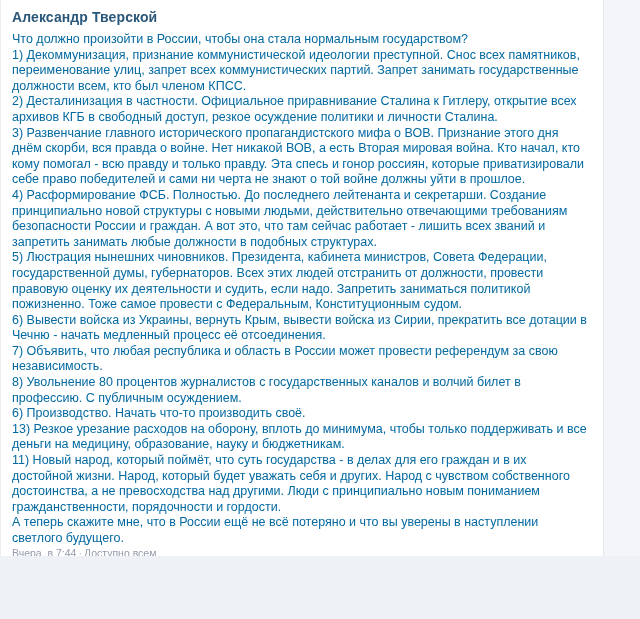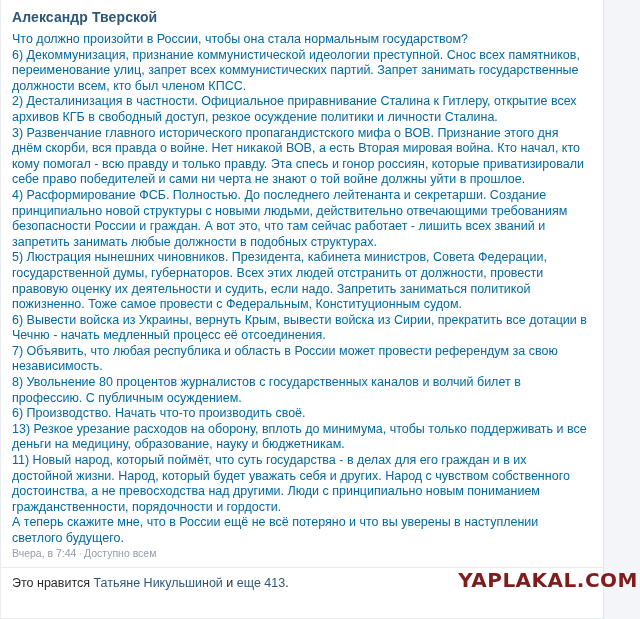--- a/index.html
+++ b/index.html
@@ -9,21 +9,21 @@
     background: #eef1f5;
   }
   body {
     font-family: "Liberation Sans", "DejaVu Sans", sans-serif;
     -webkit-font-smoothing: antialiased;
   }
 
   .screen {
     position: relative;
     width: 640px;
-    height: 619px;
+    height: 556px;
     overflow: hidden;
     background: #f2f4f7;
   }
 
   
   .page-bg {
     position: absolute;
     inset: 0;
     background: #f3f5f8;
   }
@@ -158,21 +158,21 @@
 
   <div class="post-card">
     <div class="card-left-edge"></div>
 
     <div class="post-inner">
 
       <a class="author-name">Александр Тверской</a>
 
       <div class="post-text">
         <p>Что должно произойти в России, чтобы она стала нормальным государством?</p>
-        <p>6) Декоммунизация, признание коммунистической идеологии преступной. Снос всех памятников, переименование улиц, запрет всех коммунистических партий. Запрет занимать государственные должности всем, кто был членом КПСС.</p>
+        <p>1) Декоммунизация, признание коммунистической идеологии преступной. Снос всех памятников, переименование улиц, запрет всех коммунистических партий. Запрет занимать государственные должности всем, кто был членом КПСС.</p>
         <p>2) Десталинизация в частности. Официальное приравнивание Сталина к Гитлеру, открытие всех архивов КГБ в свободный доступ, резкое осуждение политики и личности Сталина.</p>
         <p>3) Развенчание главного исторического пропагандистского мифа о ВОВ. Признание этого дня днём скорби, вся правда о войне. Нет никакой ВОВ, а есть Вторая мировая война. Кто начал, кто кому помогал - всю правду и только правду. Эта спесь и гонор россиян, которые приватизировали себе право победителей и сами ни черта не знают о той войне должны уйти в прошлое.</p>
         <p>4) Расформирование ФСБ. Полностью. До последнего лейтенанта и секретарши. Создание принципиально новой структуры с новыми людьми, действительно отвечающими требованиям безопасности России и граждан. А вот это, что там сейчас работает - лишить всех званий и запретить занимать любые должности в подобных структурах.</p>
         <p>5) Люстрация нынешних чиновников. Президента, кабинета министров, Совета Федерации, государственной думы, губернаторов. Всех этих людей отстранить от должности, провести правовую оценку их деятельности и судить, если надо. Запретить заниматься политикой пожизненно. Тоже самое провести с Федеральным, Конституционным судом.</p>
         <p>6) Вывести войска из Украины, вернуть Крым, вывести войска из Сирии, прекратить все дотации в Чечню - начать медленный процесс её отсоединения.</p>
         <p>7) Объявить, что любая республика и область в России может провести референдум за свою независимость.</p>
         <p>8) Увольнение 80 процентов журналистов с государственных каналов и волчий билет в профессию. С публичным осуждением.</p>
         <p>6) Производство. Начать что-то производить своё.</p>
         <p>13) Резкое урезание расходов на оборону, вплоть до минимума, чтобы только поддерживать и все деньги на медицину, образование, науку и бюджетникам.</p>
         <p>11) Новый народ, который поймёт, что суть государства - в делах для его граждан и в их достойной жизни. Народ, который будет уважать себя и других. Народ с чувством собственного достоинства, а не превосходства над другими. Люди с принципиально новым пониманием гражданственности, порядочности и гордости.</p>

